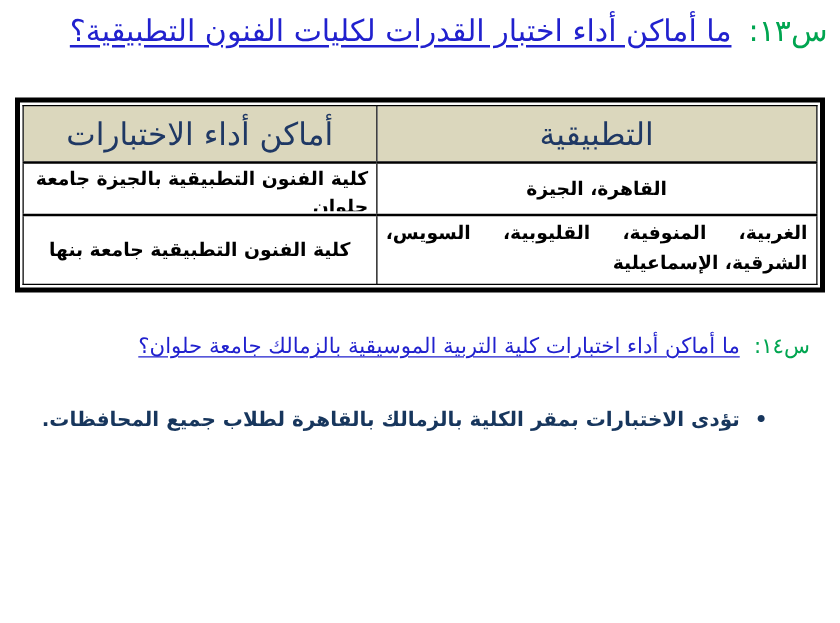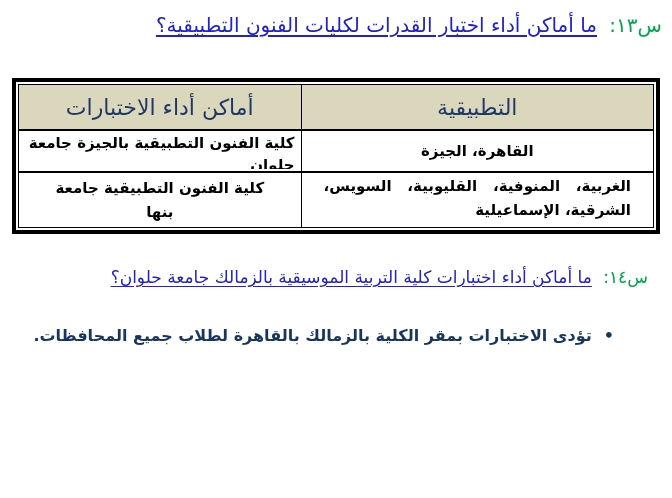--- a/index.html
+++ b/index.html
@@ -14,21 +14,21 @@
   }
   .page {
     width: 672px;
     height: 498px;
     position: relative;
     background: #ffffff;
   }
   
   .question {
     text-align: right;
-    font-size: 20px;
+    font-size: 24px;
     line-height: 26px;
     white-space: nowrap;
   }
   .q13 { margin: 12px 10px 0 0; }
   .q14 { margin: 30px 24px 0 0; font-size: 17px; }
   .q-number {
     color: #00A550;
     margin-left: 6px;
   }
   .q-link {
@@ -52,32 +52,32 @@
   table.gov-table td {
     border: 1px solid #000000;
     overflow: hidden;
   }
   .col-gov   { width: 55.5%; }
   .col-loc   { width: 44.5%; }
   thead td {
     height: 42px;
     background: #DBD7BD;
     color: #1F3864;
-    font-size: 22px;
+    font-size: 25px;
     text-align: center;
     vertical-align: middle;
     font-weight: normal;
   }
   tbody td {
     border-top-width: 2px !important;
     color: #000000;
     font-weight: bold;
     font-size: 15px;
     line-height: 24px;
-    padding: 1px 22px;
+    padding: 1px 7px;
   }
   .cell-center { text-align: center; vertical-align: middle; }
   .cell-just   { text-align: justify; vertical-align: top; }
   tr.row-1 td { height: 38px; }
   tr.row-2 td { height: 52px; }
   tr.row-3 td { height: 74px; }
   tr.row-4 td { height: 72px; }
   
   td.clip-cell { vertical-align: top; padding: 1px 6px 0 6px; }
   .clip-box {

